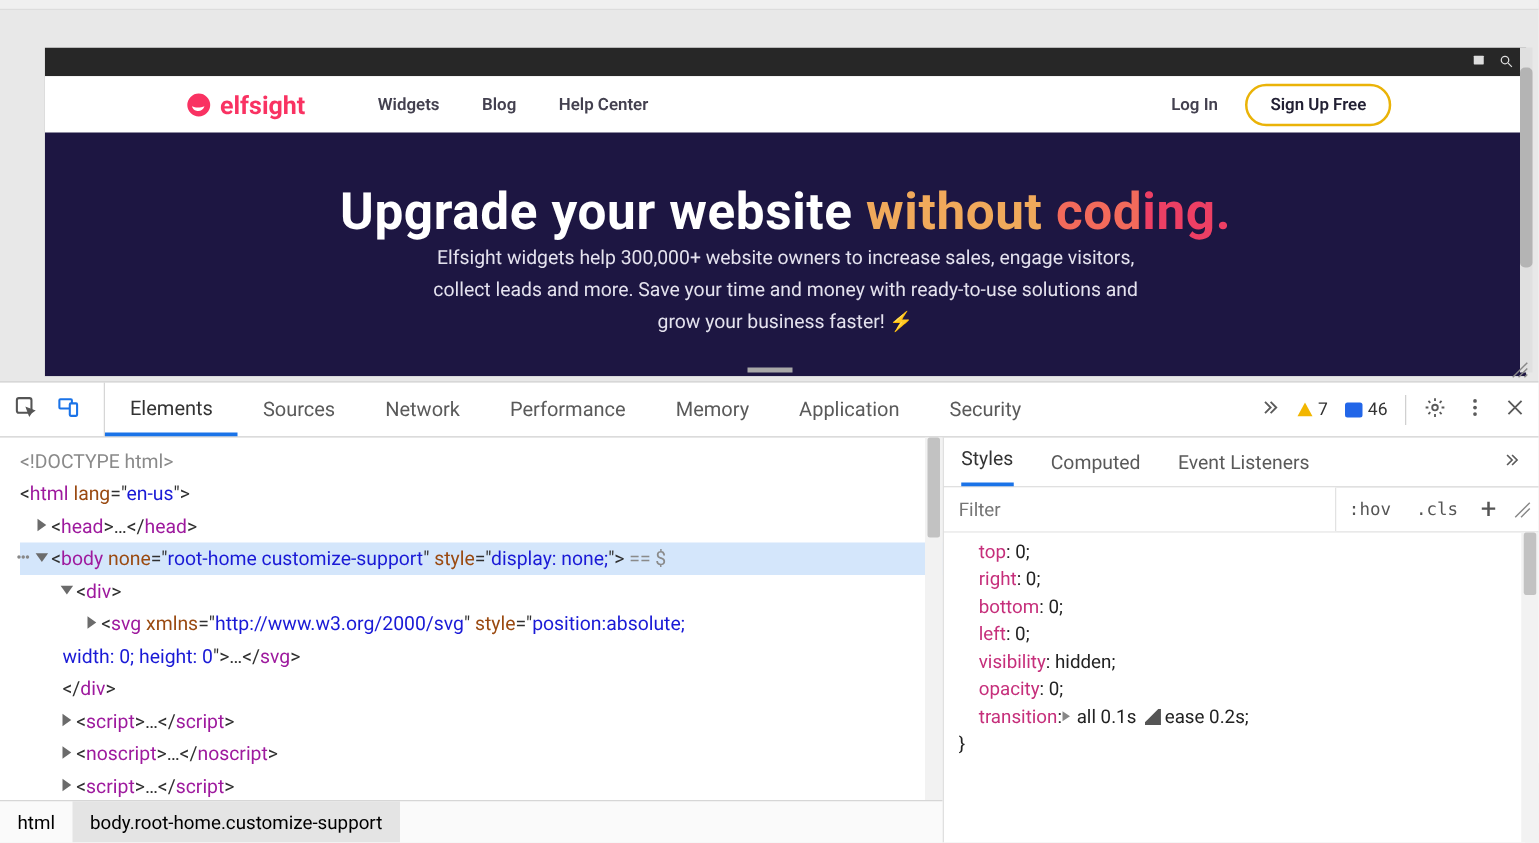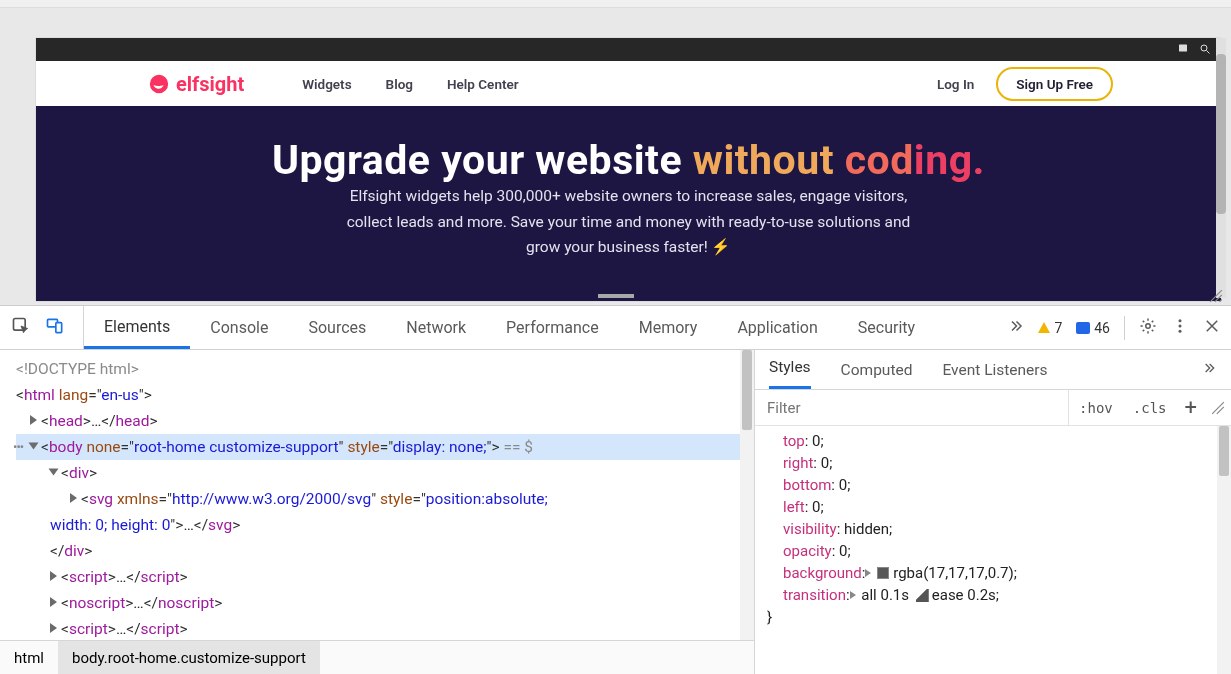--- a/index.html
+++ b/index.html
@@ -10,21 +10,21 @@
   .preview-top { height:23px; background:#272727; display:flex; justify-content:flex-end; align-items:center; padding-right:10px; gap:10px; }
   .preview-top svg { width:12px; height:12px; fill:#ddd; }
   .site-nav { height:45px; background:#fff; display:flex; align-items:center; padding:0 108px 0 112px; }
   .brand { display:flex; align-items:center; gap:6px; color:#f93262; font-weight:700; font-size:20px; }
   .brand svg { width:22px; height:22px; }
   .nav-links { display:flex; gap:34px; margin-left:58px; }
   .nav-links span { font-size:13.5px; color:#43404f; font-weight:600; }
   .site-nav .spacer { flex:1; }
   .login { font-size:13.5px; color:#43404f; font-weight:600; margin-right:22px; }
   .signup { border:2px solid #eab308; border-radius:20px; padding:7px 18px; font-size:13.5px; font-weight:600; color:#222034; }
-  .hero { background:#1d1642; height:195px; text-align:center; padding-top:30px; color:#fff; }
+  .hero { background:#1d1642; height:195px; text-align:center; padding-top:40px; color:#fff; }
   .hero h1 { font-size:41px; font-weight:700; letter-spacing:.5px; }
   .hero h1 .g1 { color:#f0a95b; }
   .hero h1 .g2 { color:#f26a5b; }
   .hero h1 .g3 { color:#ed3f64; }
   .hero p { font-size:15.5px; margin-top:0; line-height:1.65; color:#e4e2ee; }
   
   .split { position:absolute; top:286px; left:0; width:100%; height:19px; display:flex; justify-content:center; align-items:center; }
   .handle { width:36px; height:4px; border-top:2px solid #a8a8a8; border-bottom:2px solid #a8a8a8; }
   
   .dev { position:absolute; top:305px; left:0; width:100%; height:369px; background:#fff; display:flex; flex-direction:column; border-top:1px solid #ccc; }
@@ -150,21 +150,20 @@
             <rect x="3" y="3" width="14" height="14" rx="2" stroke-width="2"></rect>
             <path d="M12 12l8 3-3 2-2 3z" fill="#555"></path>
           </svg></span>
       <span class="active"><svg viewBox="0 0 24 24">
             <rect x="3" y="4" width="12" height="9" rx="1" stroke-width="2"></rect>
             <rect x="13" y="8" width="7" height="12" rx="1" stroke-width="2" stroke="#1a73e8" fill="#fff"></rect>
           </svg></span>
     </div>
     <div class="dev-tabs">
       <span class="sel">Elements</span>
-      <span>Console</span>
       <span>Sources</span>
       <span>Network</span>
       <span>Performance</span>
       <span>Memory</span>
       <span>Application</span>
       <span>Security</span>
     </div>
     <div class="grow"></div>
     <div class="dev-right">
       <span class="chev"><svg viewBox="0 0 24 24">
@@ -237,21 +236,20 @@
             <path d="M1 11L11 1M5 11L11 5" stroke="#888"></path>
           </svg>
       </div>
       <div class="css">
         <div><span class="prop">top</span>: <span class="val">0</span>;</div>
         <div><span class="prop">right</span>: <span class="val">0</span>;</div>
         <div><span class="prop">bottom</span>: <span class="val">0</span>;</div>
         <div><span class="prop">left</span>: <span class="val">0</span>;</div>
         <div><span class="prop">visibility</span>: <span class="val">hidden</span>;</div>
         <div><span class="prop">opacity</span>: <span class="val">0</span>;</div>
-        <div><span class="prop">background</span>:<span class="tri2"></span> <span class="swatch"></span><span class="val">rgba(17,17,17,0.7)</span>;</div>
         <div><span class="prop">transition</span>:<span class="tri2"></span> <span class="val">all 0.1s </span><span class="ease"></span><span class="val">ease 0.2s</span>;</div>
         <div style="margin-left:-16px">}</div>
         <div class="sc">
             <div class="th"></div>
           </div>
       </div>
     </div>
   </div>
 </div>
 

